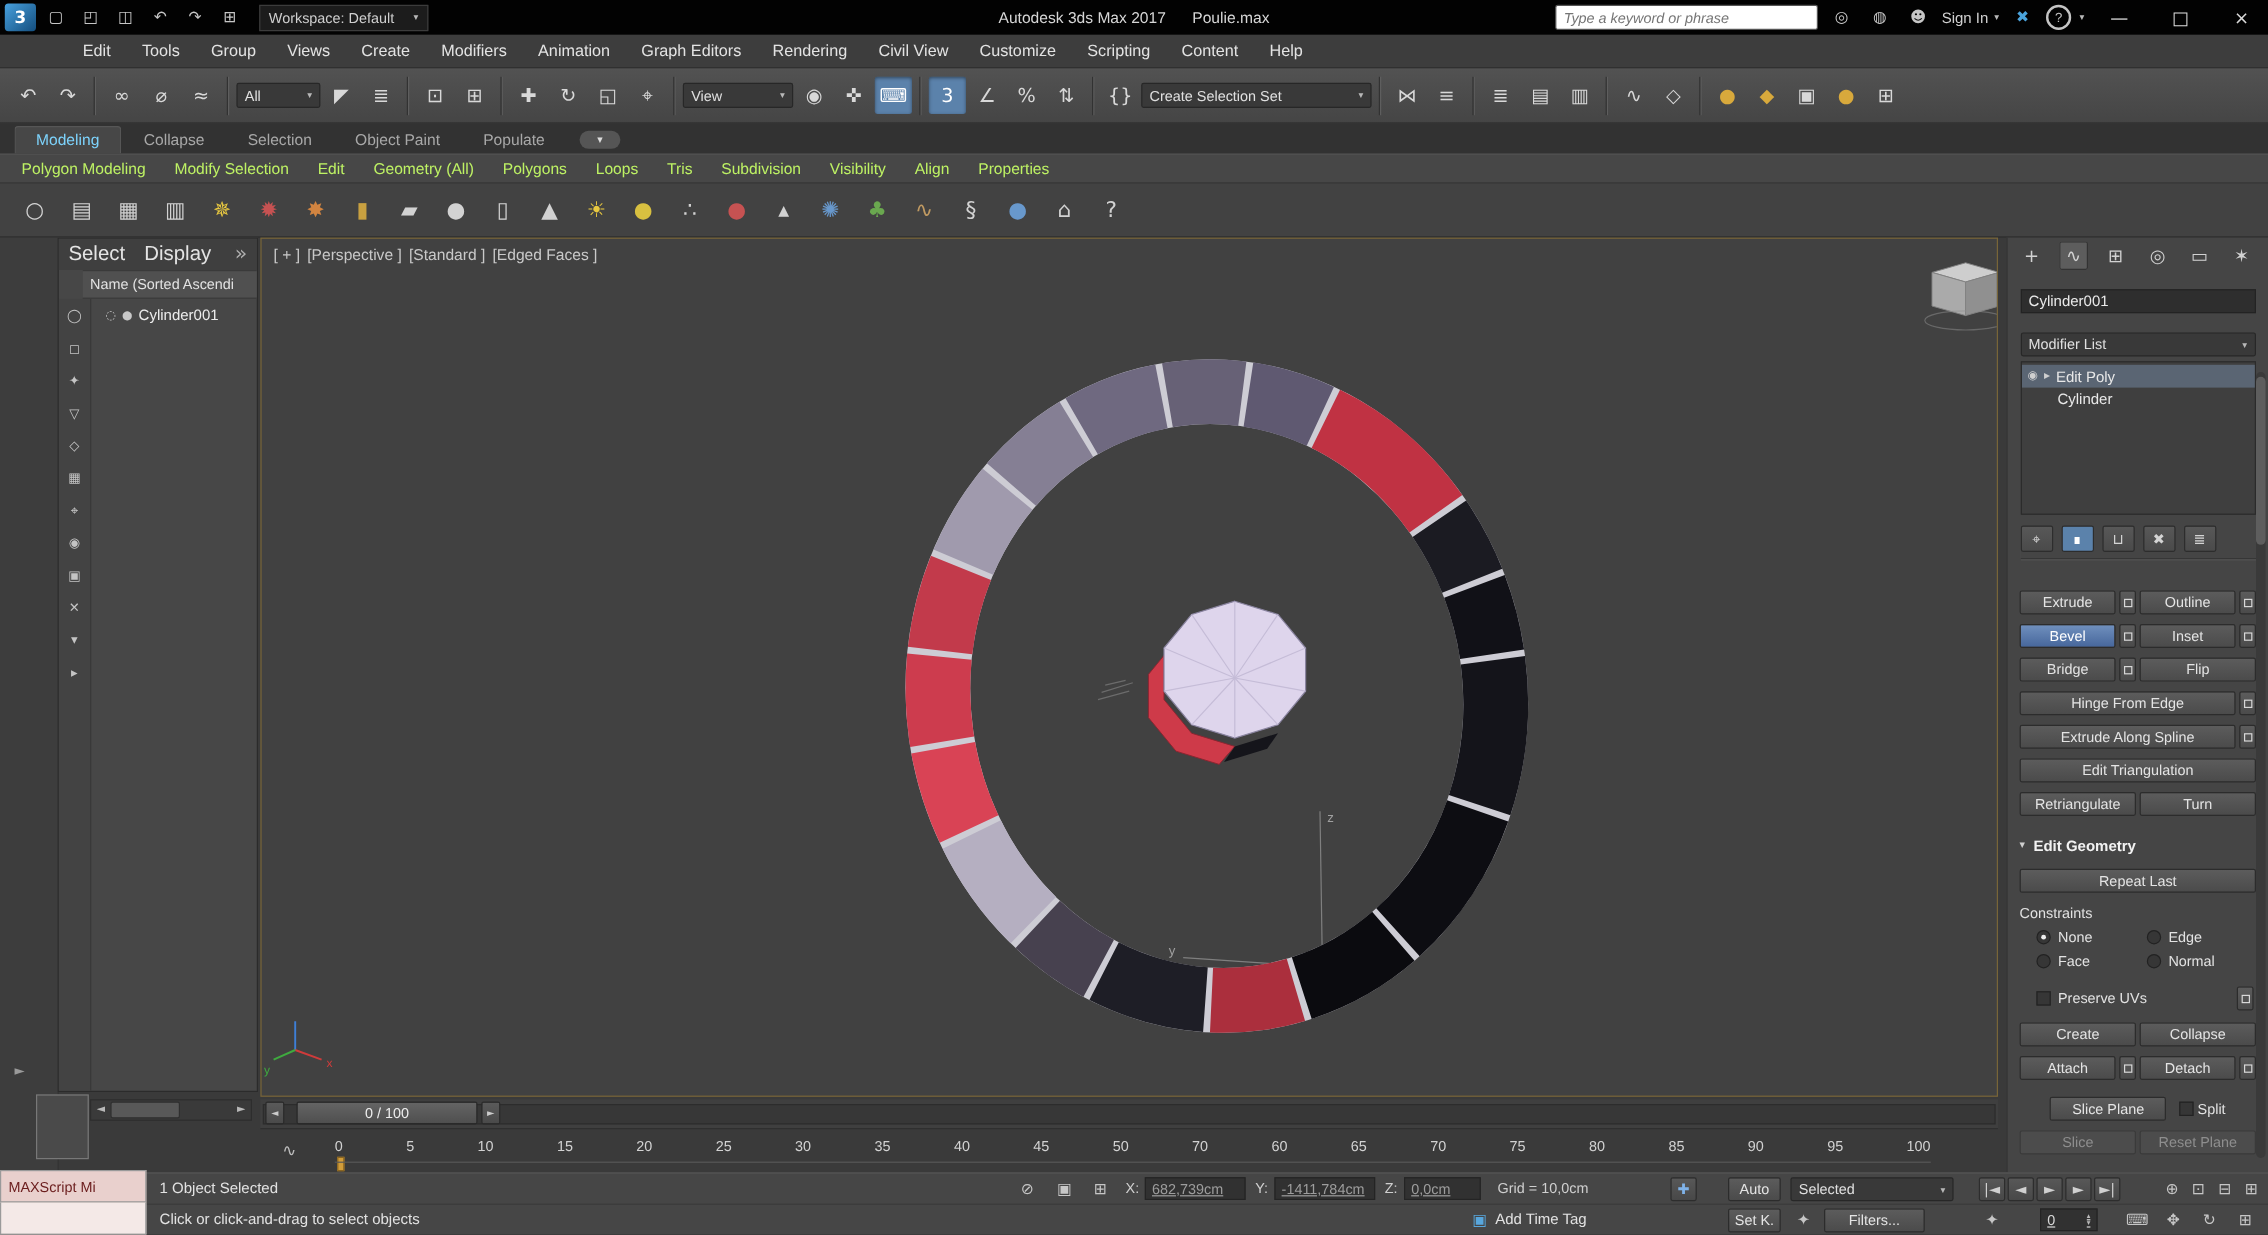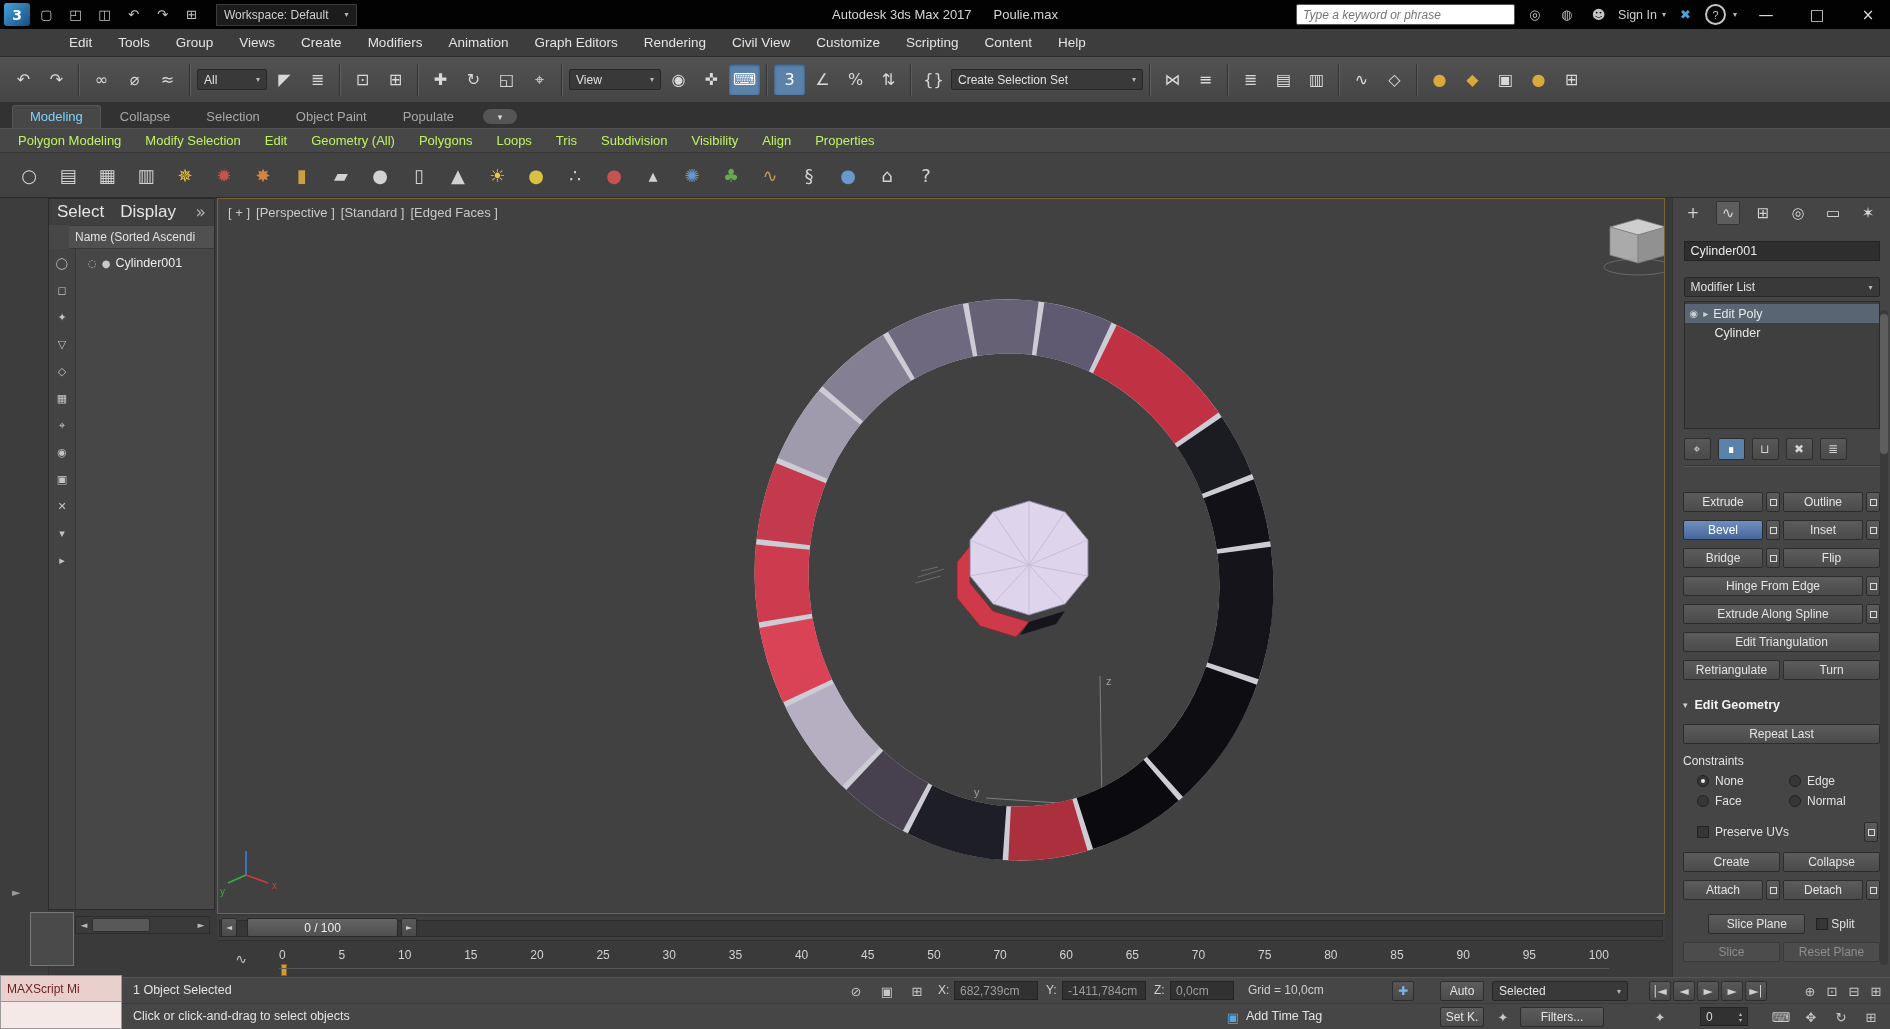--- a/index.html
+++ b/index.html
@@ -111,21 +111,21 @@
   .mini-ce{position:absolute;left:14px;top:8px;width:20px;height:20px;display:flex;align-items:center;justify-content:center;color:#bdbdbd;font-size:14px;}
   .ticks{position:absolute;left:62px;width:1330px;top:7px;display:flex;justify-content:space-between;font-size:12px;color:#d2d2d2;}
   .ruler-line{position:absolute;left:62px;width:1330px;top:27px;border-top:1px solid #575757;}
   .fmarker{position:absolute;left:64px;top:23px;width:6px;height:12px;background:#d09c3a;border:1px solid #8a6520;box-sizing:border-box;}
 
   
   .status1{left:0;top:977px;width:1890px;height:26px;background:#464646;border-top:1px solid #565656;}
   .status2{left:0;top:1003px;width:1890px;height:26px;background:#464646;border-top:1px solid #3b3b3b;}
   .stext{position:absolute;top:5px;font-size:12.5px;color:#e2e2e2;white-space:nowrap;}
   .slabel{position:absolute;top:5px;font-size:12px;color:#cfcfcf;}
-  .sfield{position:absolute;top:3px;height:19px;background:#313131;border:1px solid #242424;color:#9d9d9d;font-size:12px;display:flex;align-items:center;padding:0 5px;box-sizing:border-box;overflow:hidden;white-space:nowrap;}
+  .sfield{position:absolute;top:3px;height:19px;background:#313131;border:1px solid #242424;color:#9d9d9d;font-size:12px;display:flex;align-items:center;padding:0 5px;box-sizing:border-box;overflow:hidden;white-space:nowrap;text-decoration:underline;}
   .si{position:absolute;top:3px;width:22px;height:20px;display:flex;align-items:center;justify-content:center;font-size:12px;color:#d0d0d0;background:linear-gradient(#585858,#484848);border:1px solid #2d2d2d;border-radius:2px;box-sizing:border-box;}
   .sif{position:absolute;top:3px;width:22px;height:20px;display:flex;align-items:center;justify-content:center;font-size:13px;color:#c6c6c6;}
   .s-btn{position:absolute;top:3px;height:20px;background:linear-gradient(#5c5c5c,#4b4b4b);border:1px solid #2c2c2c;border-radius:2px;color:#e4e4e4;font-size:12px;display:flex;align-items:center;justify-content:center;box-sizing:border-box;}
   .scombo{position:absolute;top:3px;height:20px;background:#393939;border:1px solid #272727;border-radius:2px;display:flex;align-items:center;font-size:12px;color:#e0e0e0;padding:0 6px;gap:6px;box-sizing:border-box;}
   .scombo .car{margin-left:auto;}
   .spin{display:flex;flex-direction:column;margin-left:auto;font-size:6px;line-height:6px;color:#bbb;}
 
   
   .maxscript{left:0;top:975px;width:122px;height:54px;z-index:5;}
   .mx-t{height:27px;background:#e9d0cd;color:#6b1d1d;font-size:12px;display:flex;align-items:center;padding:0 6px;border:1px solid #9a9a9a;box-sizing:border-box;}

